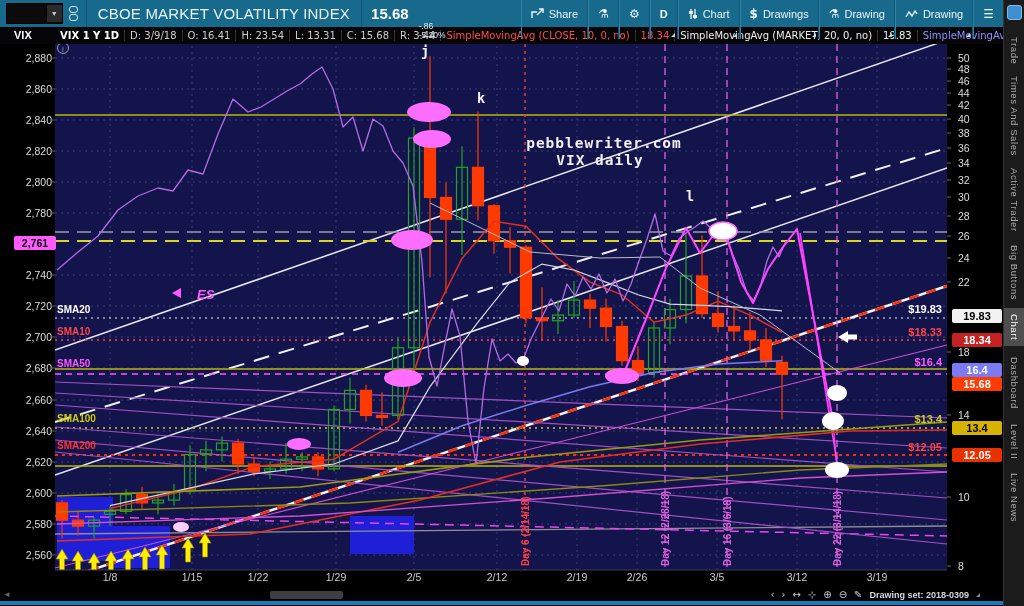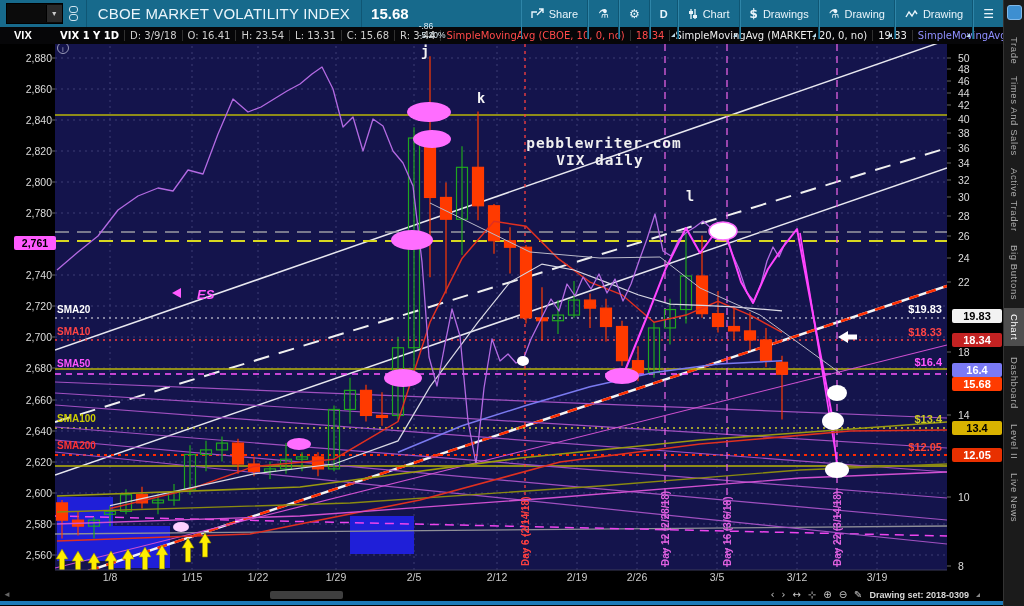--- a/index.html
+++ b/index.html
@@ -128,21 +128,21 @@
   </div>
 
   <div class="chead">
     <span class="b">VIX 1 Y 1D</span>
     <span>D: 3/9/18</span>
     <span>O: 16.41</span>
     <span>H: 23.54</span>
     <span>L: 13.31</span>
     <span>C: 15.68</span>
     <span>R: 3.44</span>
-    <span class="red">SimpleMovingAvg (CBOE, 10, 0, no)</span>
+    <span class="red">SimpleMovingAvg (CLOSE, 10, 0, no)</span>
     <span class="red">18.34</span>
     <span class="wht">SimpleMovingAvg (MARKET, 20, 0, no)</span>
     <span class="wht">19.83</span>
     <span class="per">SimpleMovingAvg (CLOSE, 50, 0, no)</span>
 
   </div>
 
   <svg id="chart-svg" style="position:absolute;left:0;top:0;z-index:1;" width="1004" height="606" viewBox="0 0 1004 606">
       <defs>
         <clipPath id="plotclip">

